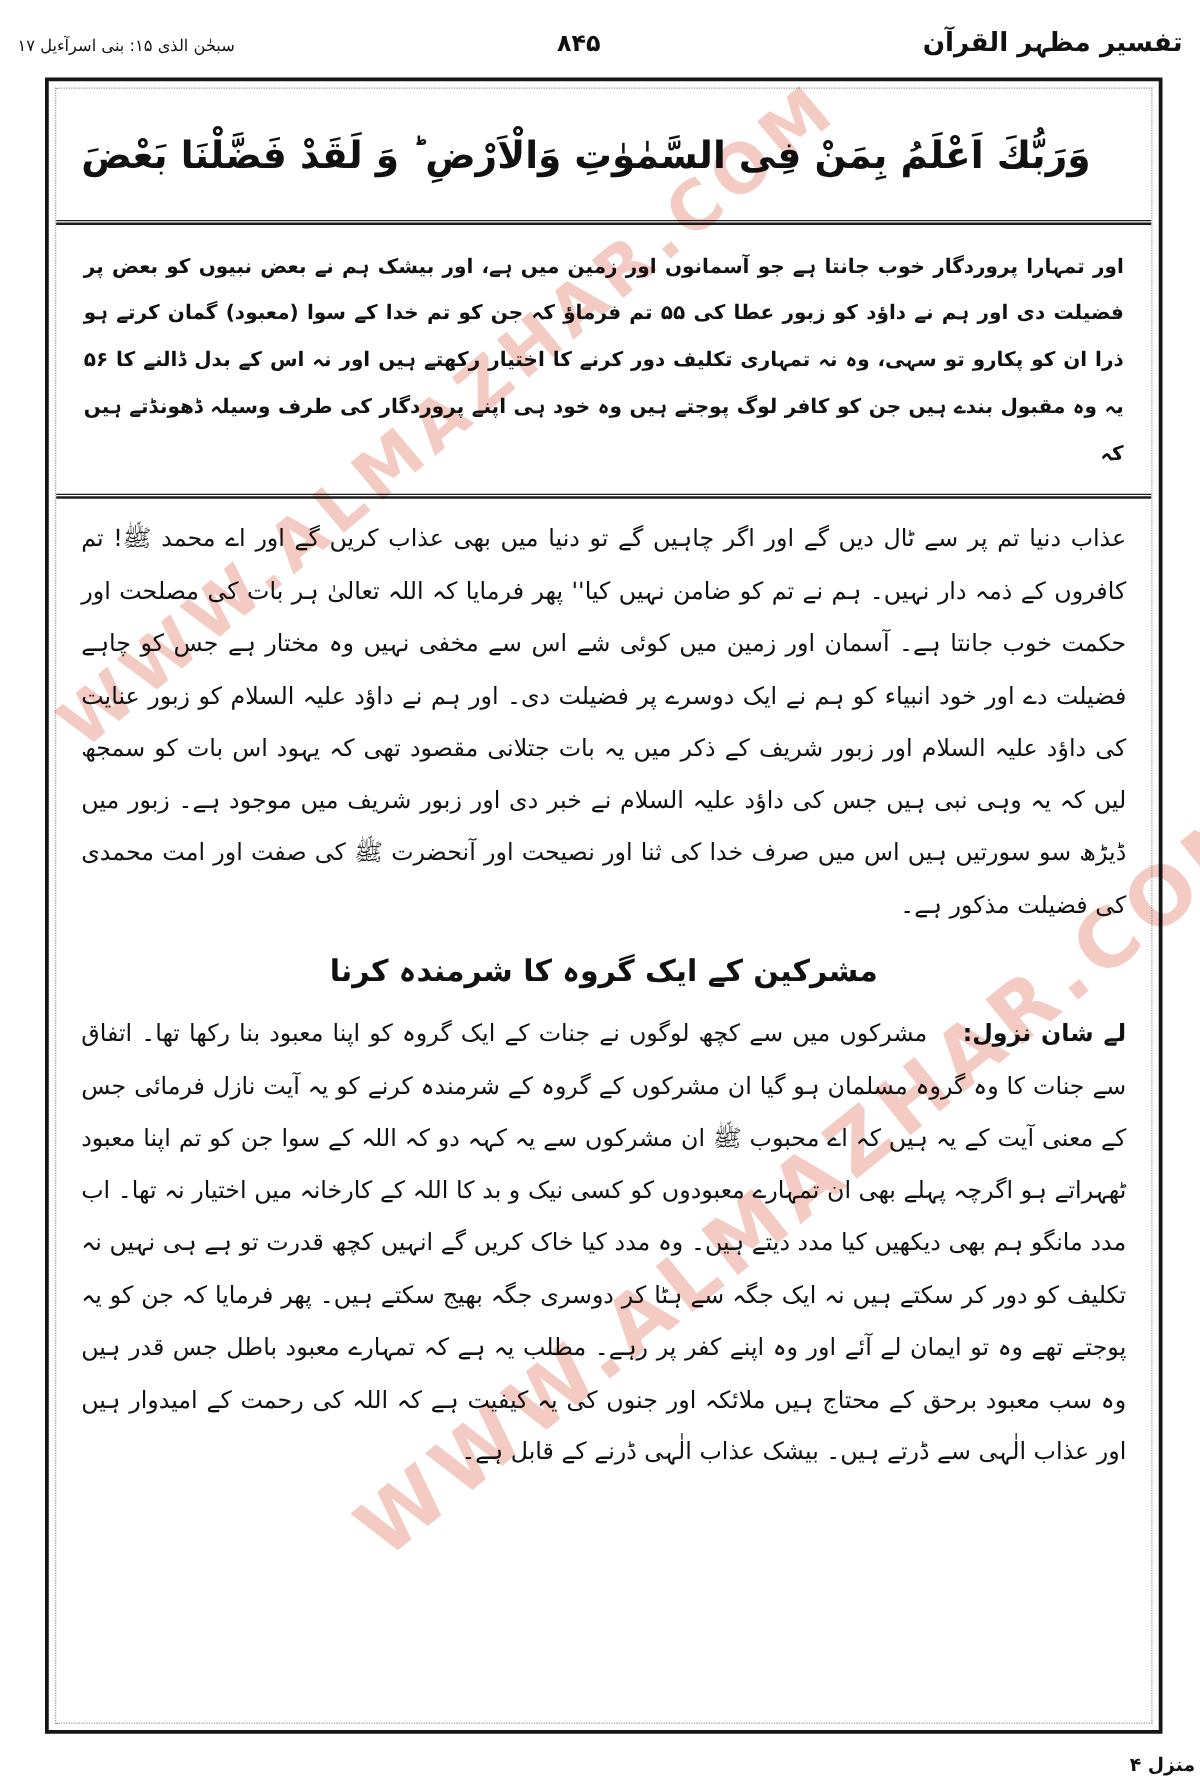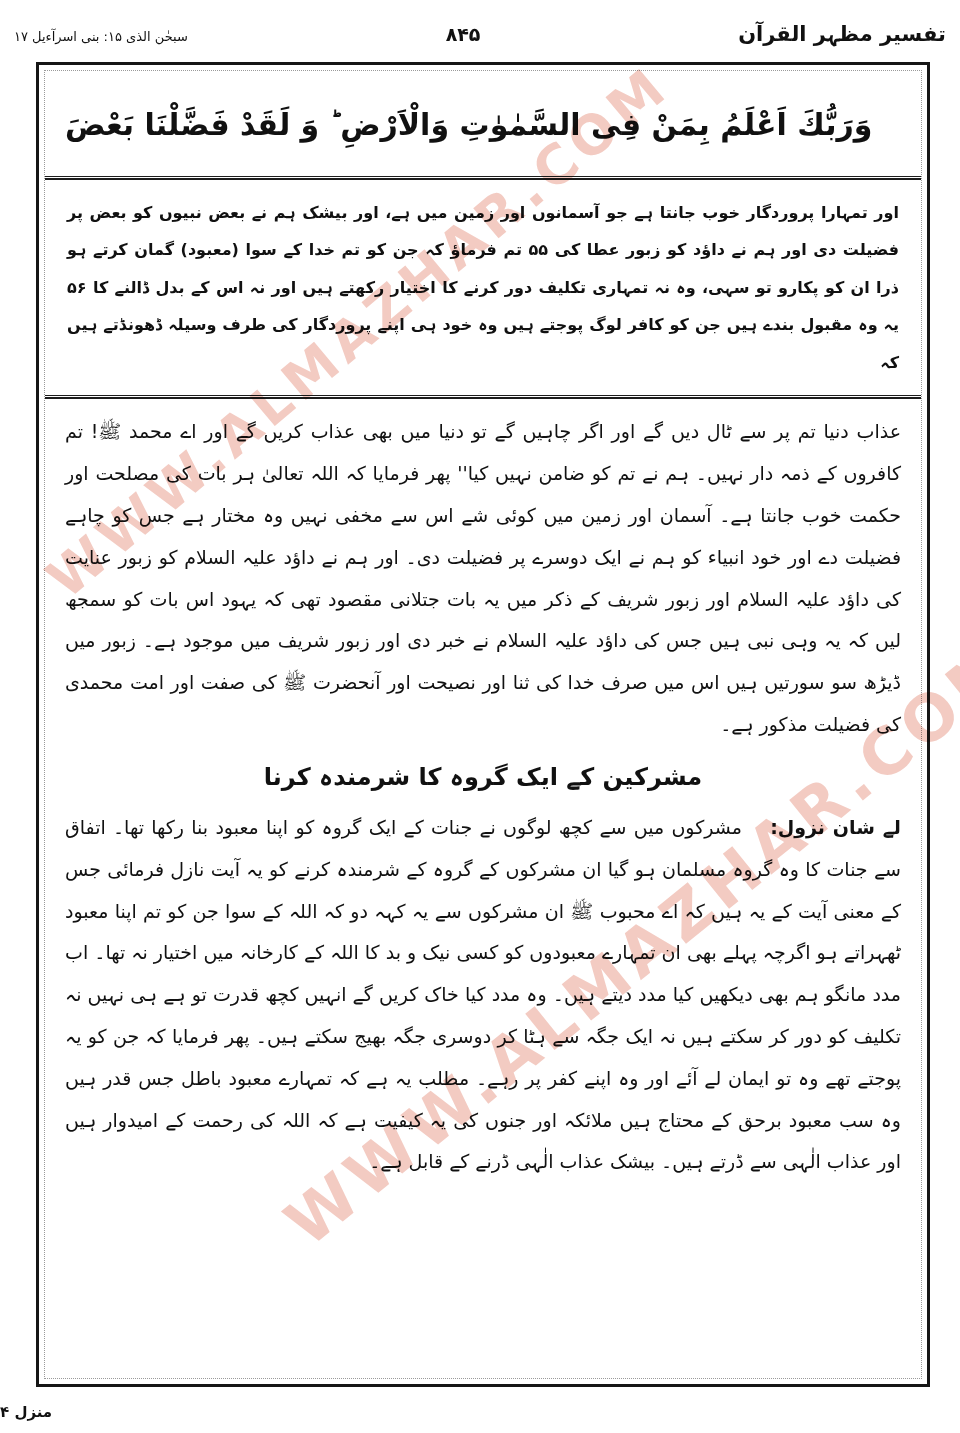--- a/index.html
+++ b/index.html
@@ -85,22 +85,22 @@
     font-weight: bold;
     font-size: 24px;
     margin: 10px 0 8px 0;
     line-height: 1.8;
   }
   .shan-label { font-weight: bold; margin-left: 21px; }
 
   
   .footer {
     position: absolute;
-    bottom: 12px; left: 0; right: 16px;
-    text-align: left;
+    bottom: 12px; left: 0; right: 4px;
+    text-align: right;
     font-size: 15px;
     font-weight: bold;
     direction: rtl;
     margin-top: 27px;
   }
 
   
   .watermark {
     position: absolute;
     font-weight: bold;

